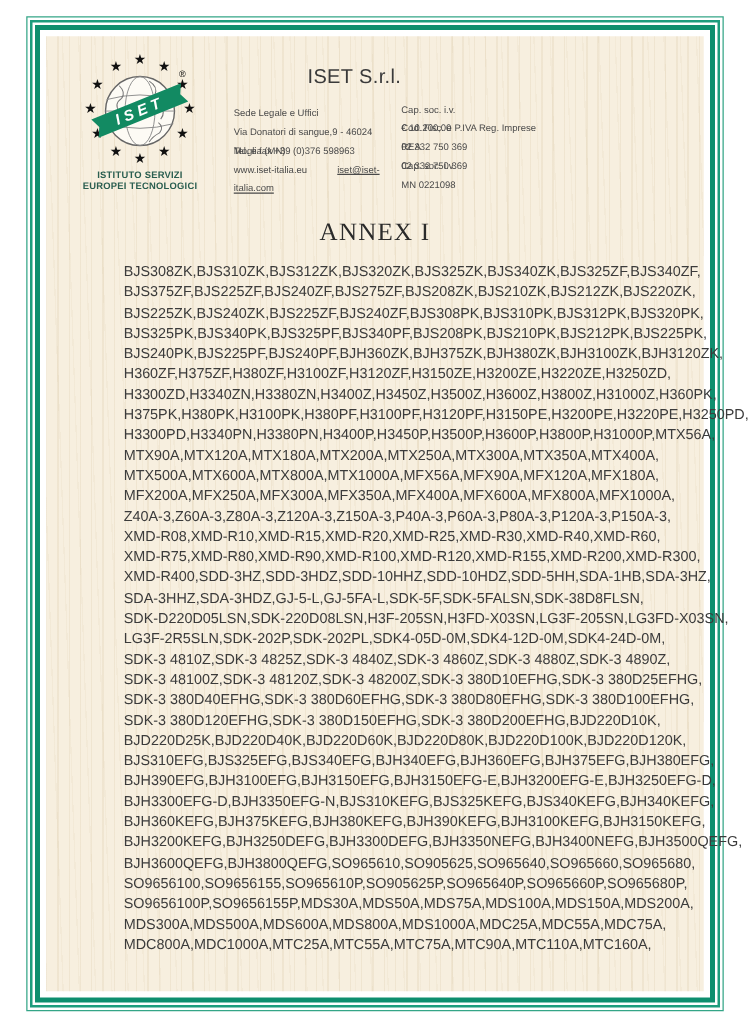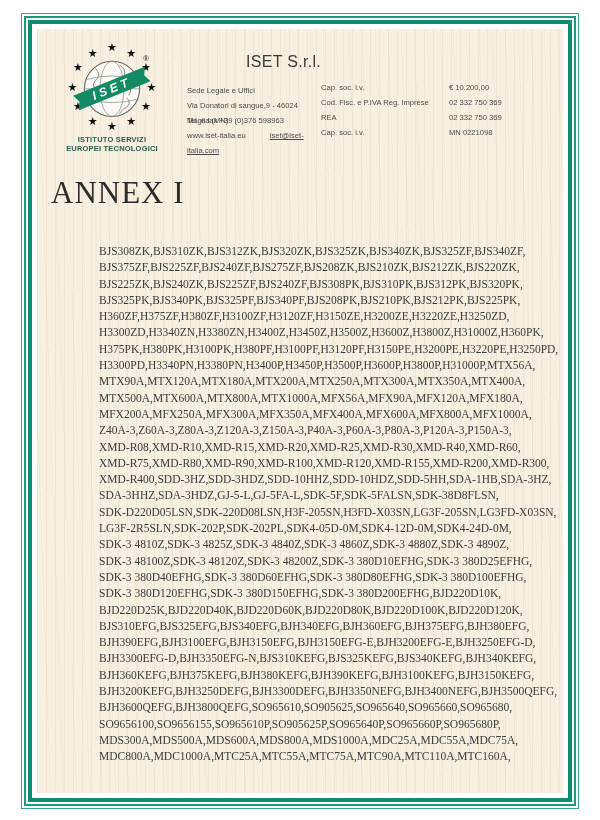--- a/index.html
+++ b/index.html
@@ -21,28 +21,28 @@
   .header { display:flex; align-items:flex-start; }
   .logo-block { width:122px; text-align:center; flex:none; }
   .logo-svg { width:92px; height:92px; display:block; margin:0 auto; }
   .org-name { margin-top:2px; font-size:7.5px; font-weight:bold; color:#2a5e50; line-height:9px; letter-spacing:0.2px; }
   .company-block { flex:1; padding-left:14px; padding-top:12px; }
   .company-name { font-size:16px; color:#3a3a3a; font-weight:normal; letter-spacing:0.3px;text-align:right; }
   .addr { margin-top:12px; font-size:7.6px; color:#4a4a4a; }
   .addr div { height:15px; line-height:15px; }
   .addr .email { text-decoration:underline; color:#4a4a4a; margin-left:22px; }
   .registry-block { width:228px; flex:none; padding-top:39px; font-size:7.6px; color:#4a4a4a; }
-  .reg-row { display:flex; height:15px; line-height:15px; }
+  .reg-row { display:flex; height:15px; line-height:15px;flex-direction:column; }
   .reg-label { width:128px; flex:none; }
   .reg-value { flex:1; }
 
   
-  .annex-title { text-align:left; margin-top:22px; font-family:"Liberation Serif", serif;
-                 font-size:31px; color:#2b2b2b; letter-spacing:1px; }
-  .model-list { width:402px; margin:32px auto 0 auto; font-family:Liberation Serif, serif;
+  .annex-title { text-align:center; margin-top:22px; font-family:"Liberation Serif", serif;
+                 font-size:20px; color:#2b2b2b; letter-spacing:1px; }
+  .model-list { width:402px; margin:12px auto 0 auto; font-family:Liberation Sans, sans-serif;
                 font-size:11.5px; color:#3b3b3b; }
   .model-line { height:16.3px; line-height:16.3px; white-space:nowrap; }
 </style>
 </head>
 <body>
 
 <div class="page">
   <div class="frame1">
     <div class="frame2">
       <div class="frame3">
@@ -121,20 +121,21 @@
             </div>
           </div>
 
           <div class="annex-title">ANNEX I</div>
 
           <div class="model-list">
               <div class="model-line">BJS308ZK,BJS310ZK,BJS312ZK,BJS320ZK,BJS325ZK,BJS340ZK,BJS325ZF,BJS340ZF,</div>
               <div class="model-line">BJS375ZF,BJS225ZF,BJS240ZF,BJS275ZF,BJS208ZK,BJS210ZK,BJS212ZK,BJS220ZK,</div>
               <div class="model-line">BJS225ZK,BJS240ZK,BJS225ZF,BJS240ZF,BJS308PK,BJS310PK,BJS312PK,BJS320PK,</div>
               <div class="model-line">BJS325PK,BJS340PK,BJS325PF,BJS340PF,BJS208PK,BJS210PK,BJS212PK,BJS225PK,</div>
+              <div class="model-line">BJS240PK,BJS225PF,BJS240PF,BJH360ZK,BJH375ZK,BJH380ZK,BJH3100ZK,BJH3120ZK,</div>
               <div class="model-line">H360ZF,H375ZF,H380ZF,H3100ZF,H3120ZF,H3150ZE,H3200ZE,H3220ZE,H3250ZD,</div>
               <div class="model-line">H3300ZD,H3340ZN,H3380ZN,H3400Z,H3450Z,H3500Z,H3600Z,H3800Z,H31000Z,H360PK,</div>
               <div class="model-line">H375PK,H380PK,H3100PK,H380PF,H3100PF,H3120PF,H3150PE,H3200PE,H3220PE,H3250PD,</div>
               <div class="model-line">H3300PD,H3340PN,H3380PN,H3400P,H3450P,H3500P,H3600P,H3800P,H31000P,MTX56A,</div>
               <div class="model-line">MTX90A,MTX120A,MTX180A,MTX200A,MTX250A,MTX300A,MTX350A,MTX400A,</div>
               <div class="model-line">MTX500A,MTX600A,MTX800A,MTX1000A,MFX56A,MFX90A,MFX120A,MFX180A,</div>
               <div class="model-line">MFX200A,MFX250A,MFX300A,MFX350A,MFX400A,MFX600A,MFX800A,MFX1000A,</div>
               <div class="model-line">Z40A-3,Z60A-3,Z80A-3,Z120A-3,Z150A-3,P40A-3,P60A-3,P80A-3,P120A-3,P150A-3,</div>
               <div class="model-line">XMD-R08,XMD-R10,XMD-R15,XMD-R20,XMD-R25,XMD-R30,XMD-R40,XMD-R60,</div>
               <div class="model-line">XMD-R75,XMD-R80,XMD-R90,XMD-R100,XMD-R120,XMD-R155,XMD-R200,XMD-R300,</div>
@@ -147,20 +148,21 @@
               <div class="model-line">SDK-3 380D40EFHG,SDK-3 380D60EFHG,SDK-3 380D80EFHG,SDK-3 380D100EFHG,</div>
               <div class="model-line">SDK-3 380D120EFHG,SDK-3 380D150EFHG,SDK-3 380D200EFHG,BJD220D10K,</div>
               <div class="model-line">BJD220D25K,BJD220D40K,BJD220D60K,BJD220D80K,BJD220D100K,BJD220D120K,</div>
               <div class="model-line">BJS310EFG,BJS325EFG,BJS340EFG,BJH340EFG,BJH360EFG,BJH375EFG,BJH380EFG,</div>
               <div class="model-line">BJH390EFG,BJH3100EFG,BJH3150EFG,BJH3150EFG-E,BJH3200EFG-E,BJH3250EFG-D,</div>
               <div class="model-line">BJH3300EFG-D,BJH3350EFG-N,BJS310KEFG,BJS325KEFG,BJS340KEFG,BJH340KEFG,</div>
               <div class="model-line">BJH360KEFG,BJH375KEFG,BJH380KEFG,BJH390KEFG,BJH3100KEFG,BJH3150KEFG,</div>
               <div class="model-line">BJH3200KEFG,BJH3250DEFG,BJH3300DEFG,BJH3350NEFG,BJH3400NEFG,BJH3500QEFG,</div>
               <div class="model-line">BJH3600QEFG,BJH3800QEFG,SO965610,SO905625,SO965640,SO965660,SO965680,</div>
               <div class="model-line">SO9656100,SO9656155,SO965610P,SO905625P,SO965640P,SO965660P,SO965680P,</div>
+              <div class="model-line">SO9656100P,SO9656155P,MDS30A,MDS50A,MDS75A,MDS100A,MDS150A,MDS200A,</div>
               <div class="model-line">MDS300A,MDS500A,MDS600A,MDS800A,MDS1000A,MDC25A,MDC55A,MDC75A,</div>
               <div class="model-line">MDC800A,MDC1000A,MTC25A,MTC55A,MTC75A,MTC90A,MTC110A,MTC160A,</div>
             </div>
 
         </div>
       </div>
     </div>
   </div>
 </div>
 

